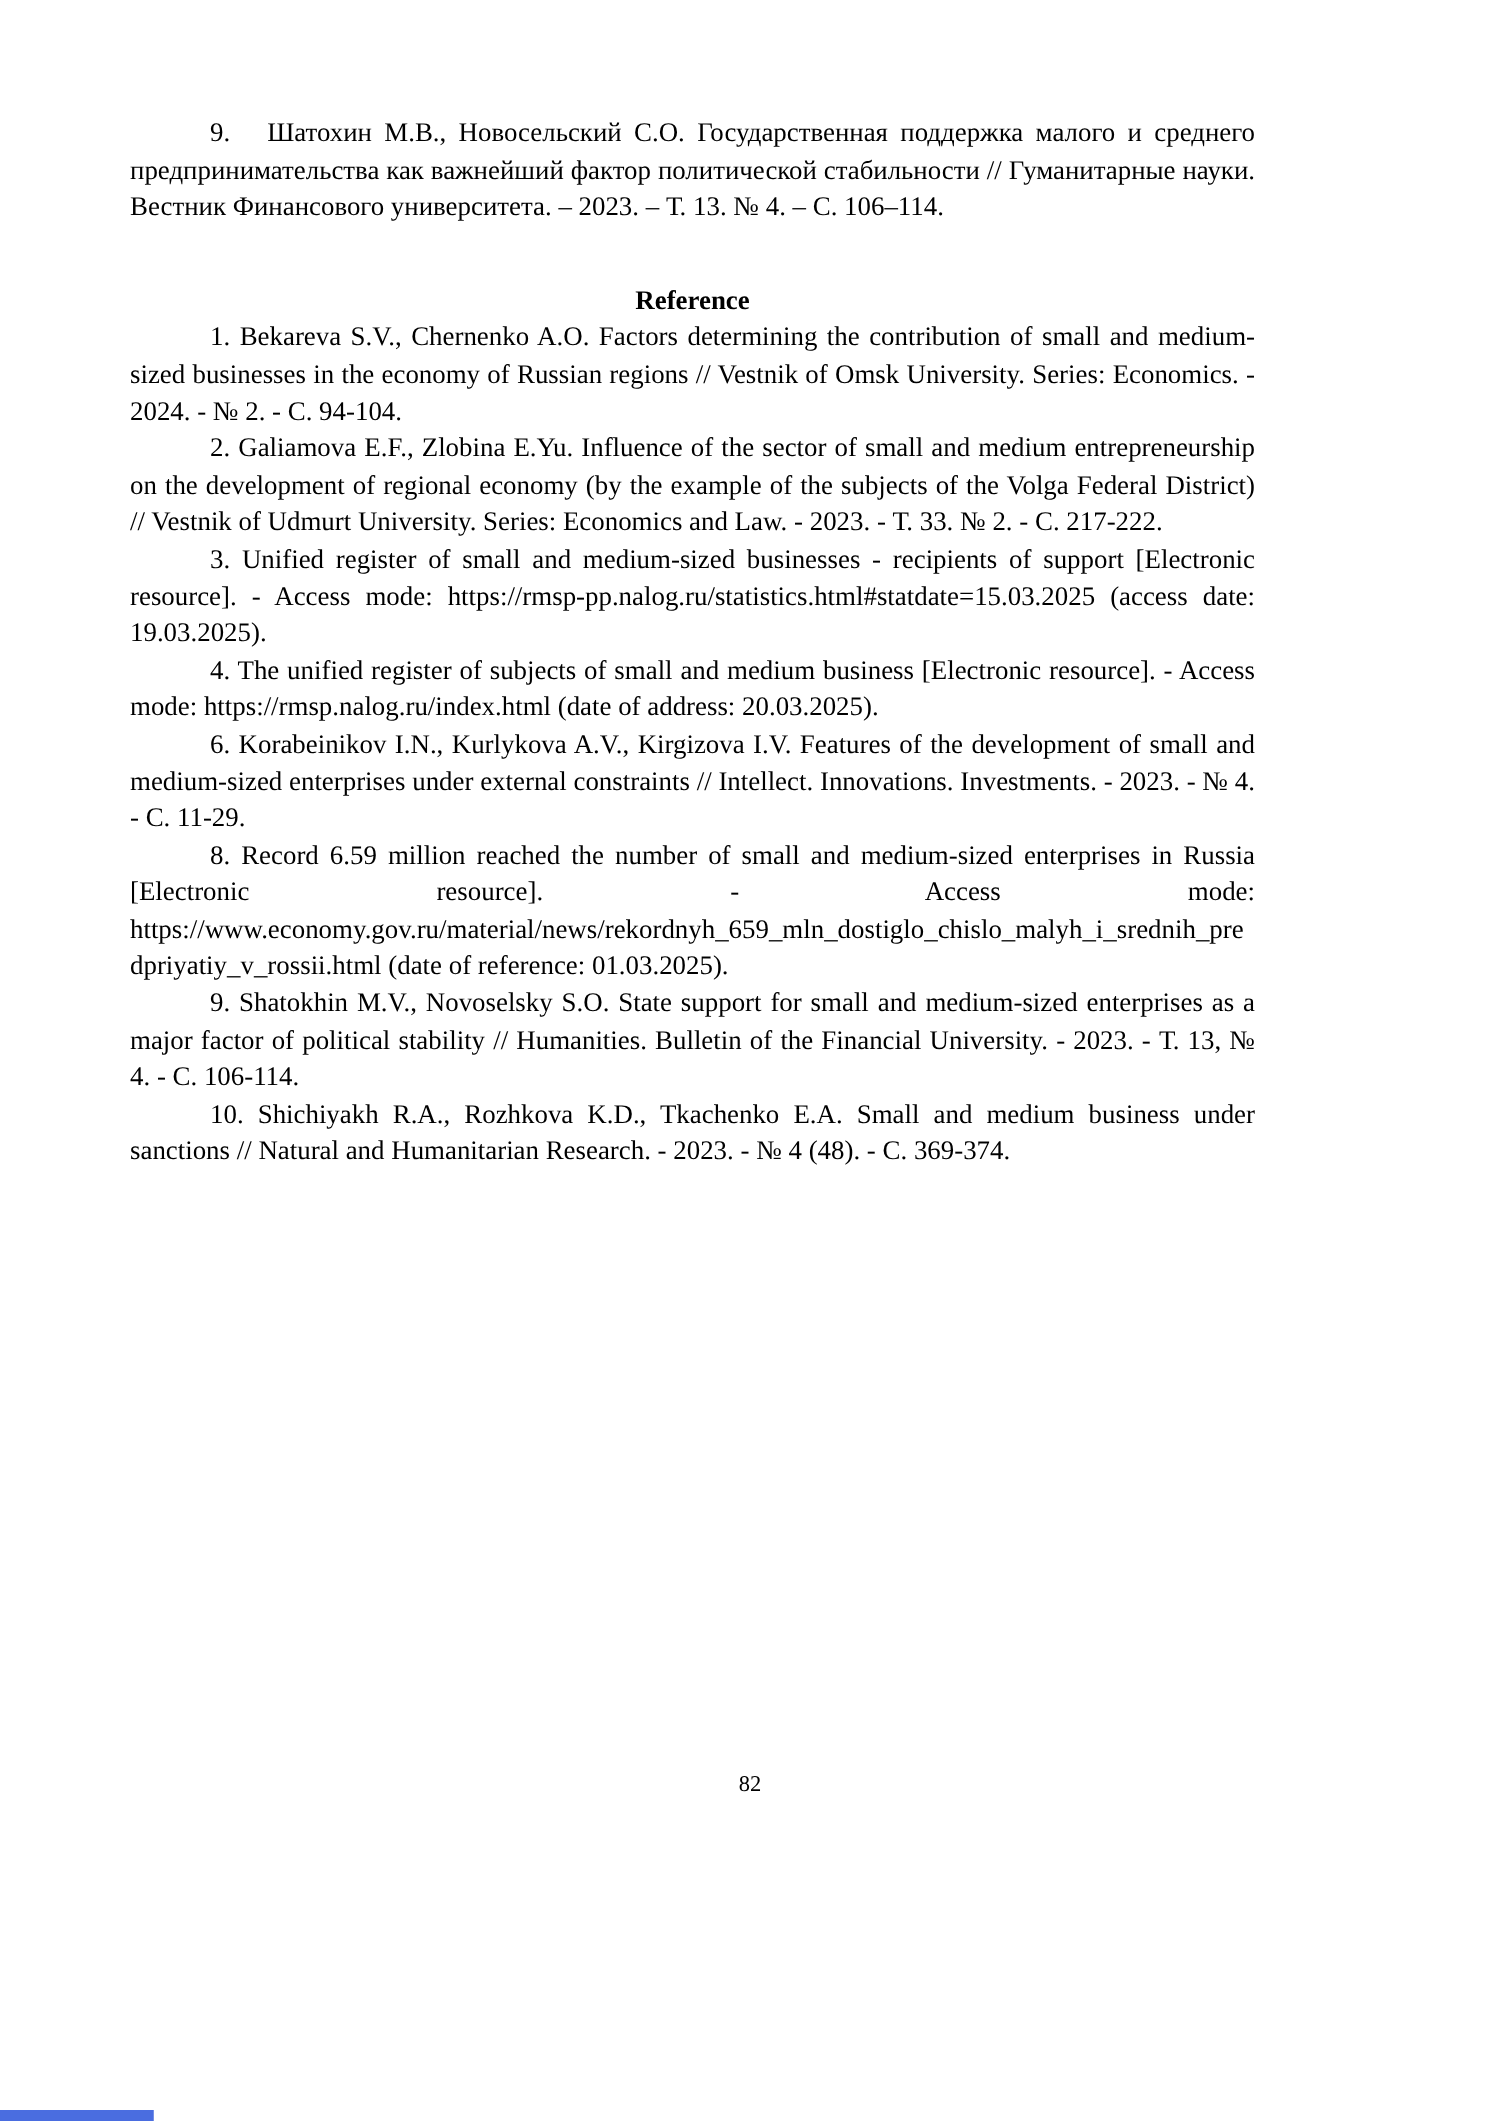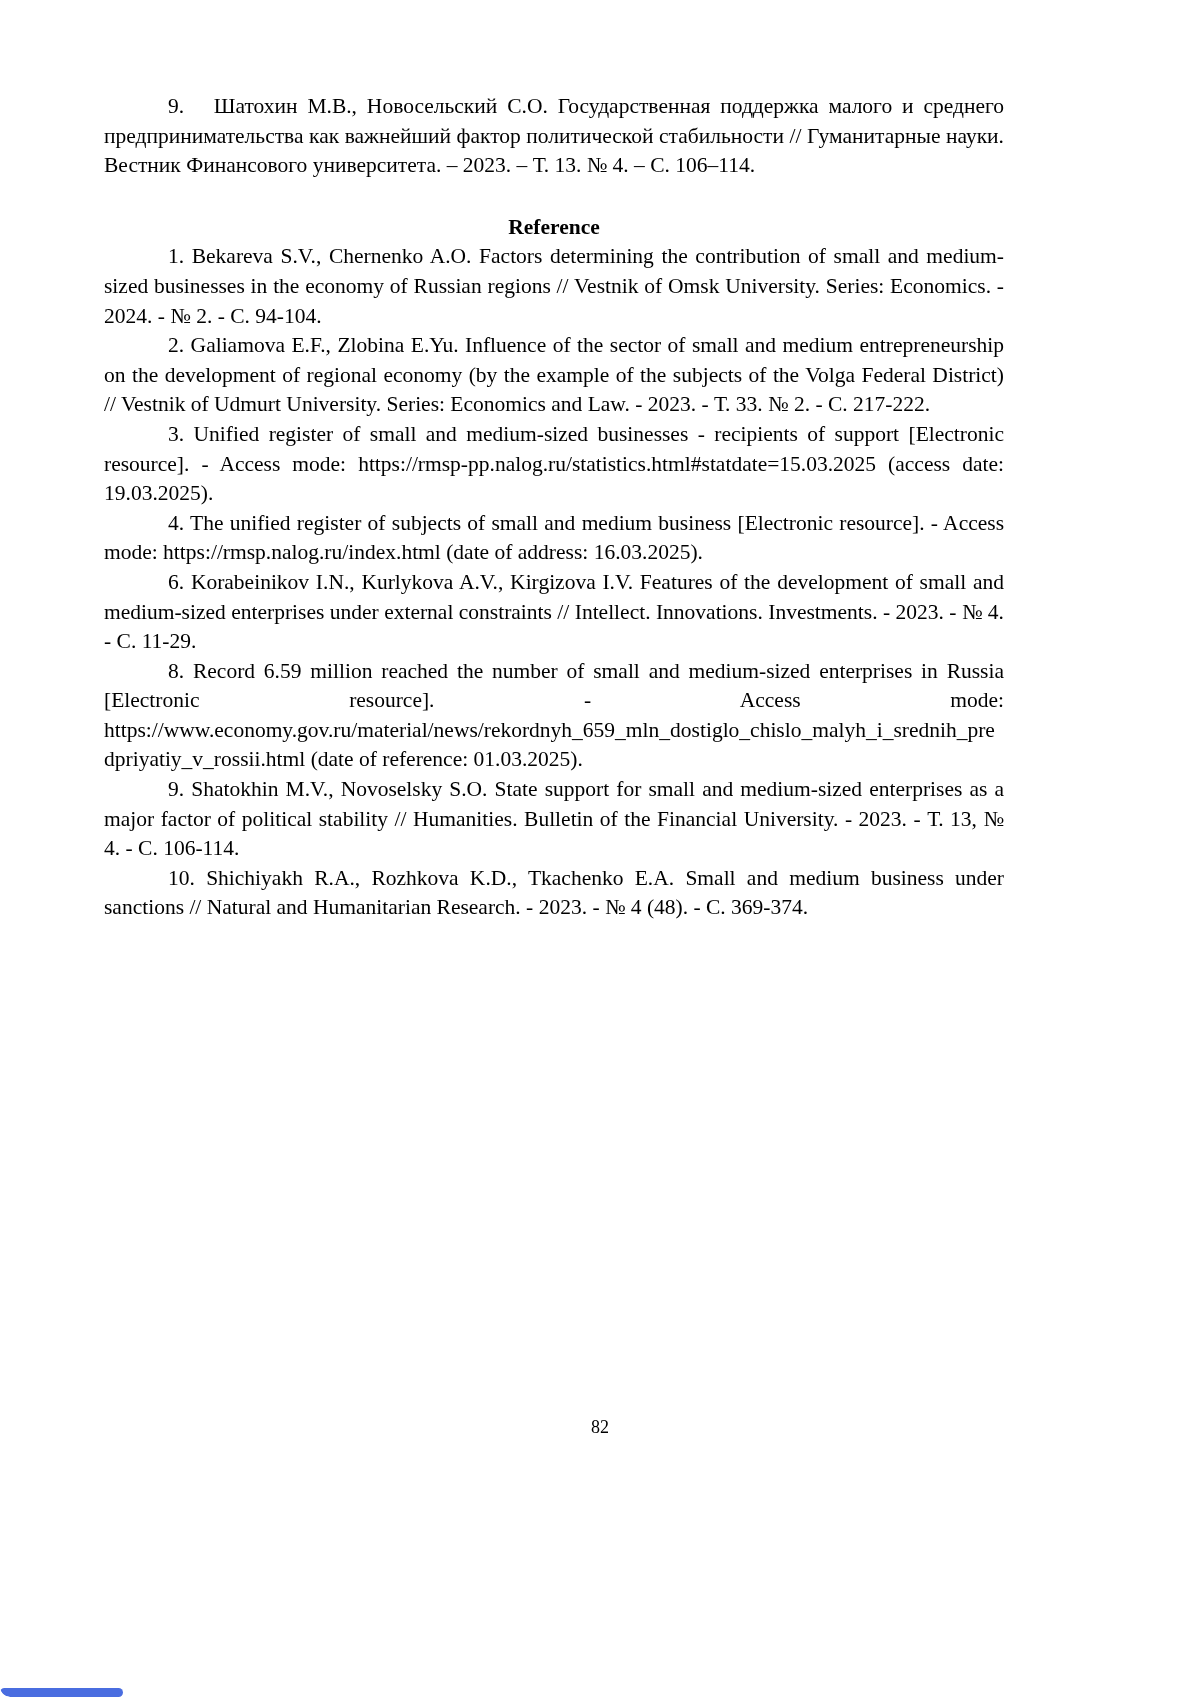--- a/index.html
+++ b/index.html
@@ -1,15 +1,15 @@
 <!DOCTYPE html>
 <html><head>
 <meta charset="utf-8">
 <style>
-  * { margin: 0; padding: 0; box-sizing: border-box; border-radius: 10px; }
+  * { margin: 0; padding: 0; box-sizing: border-box; }
   html, body { background: #ffffff; }
   .page {
     position: relative;
     width: 1200px;
     height: 1697px;
     background: #ffffff;
     font-family: "Liberation Serif", serif;
     color: #000000;
     overflow: hidden;
   }
@@ -26,21 +26,21 @@
     text-indent: 64px;
     overflow-wrap: break-word;
     word-break: normal;
   }
   .heading {
     font-size: 21.5px;
     line-height: 29.6px;
     font-weight: bold;
     text-align: center;
     text-indent: 0;
-    margin-top: 32px;
+    margin-top: 45px;
   }
   .page-number {
     position: absolute;
     top: 1413px;
     left: 0;
     width: 100%;
     text-align: center;
     font-size: 18px;
     line-height: 28px;
   }
@@ -58,21 +58,21 @@
 
 <div class="page">
   <div class="content">
     <p class="para">9.&nbsp;&nbsp;&nbsp;Шатохин М.В., Новосельский С.О. Государственная поддержка малого и среднего предпринимательства как важнейший фактор политической стабильности // Гуманитарные науки. Вестник Финансового университета. – 2023. – Т. 13. № 4. – С. 106–114.</p>
 
     <h2 class="heading">Reference</h2>
 
     <p class="para">1. Bekareva S.V., Chernenko A.O. Factors determining the contribution of small and medium-sized businesses in the economy of Russian regions // Vestnik of Omsk University. Series: Economics. - 2024. - № 2. - С. 94-104.</p>
     <p class="para">2. Galiamova E.F., Zlobina E.Yu. Influence of the sector of small and medium entrepreneurship on the development of regional economy (by the example of the subjects of the Volga Federal District) // Vestnik of Udmurt University. Series: Economics and Law. - 2023. - Т. 33. № 2. - С. 217-222.</p>
     <p class="para">3. Unified register of small and medium-sized businesses - recipients of support [Electronic resource]. - Access mode: https://rmsp-pp.nalog.ru/statistics.html#statdate=15.03.2025 (access date: 19.03.2025).</p>
-    <p class="para">4. The unified register of subjects of small and medium business [Electronic resource]. - Access mode: https://rmsp.nalog.ru/index.html (date of address: 16.03.2025).</p>
+    <p class="para">4. The unified register of subjects of small and medium business [Electronic resource]. - Access mode: https://rmsp.nalog.ru/index.html (date of address: 20.03.2025).</p>
     <p class="para">6. Korabeinikov I.N., Kurlykova A.V., Kirgizova I.V. Features of the development of small and medium-sized enterprises under external constraints // Intellect. Innovations. Investments. - 2023. - № 4. - С. 11-29.</p>
     <p class="para">8. Record 6.59 million reached the number of small and medium-sized enterprises in Russia [Electronic resource]. - Access mode: https://www.economy.gov.ru/material/news/rekordnyh_659_mln_dostiglo_chislo_malyh_i_srednih_predpriyatiy_v_rossii.html (date of reference: 01.03.2025).</p>
     <p class="para">9. Shatokhin M.V., Novoselsky S.O. State support for small and medium-sized enterprises as a major factor of political stability // Humanities. Bulletin of the Financial University. - 2023. - Т. 13, № 4. - С. 106-114.</p>
     <p class="para">10. Shichiyakh R.A., Rozhkova K.D., Tkachenko E.A. Small and medium business under sanctions // Natural and Humanitarian Research. - 2023. - № 4 (48). - С. 369-374.</p>
   </div>
 
   <div class="page-number">82</div>
 
   <div class="bottom-bar"></div>
 </div>

